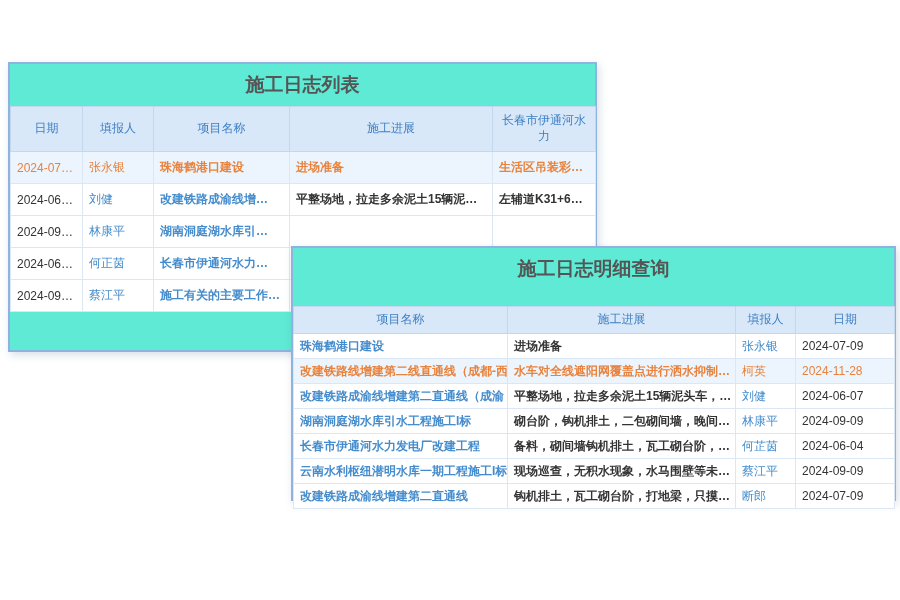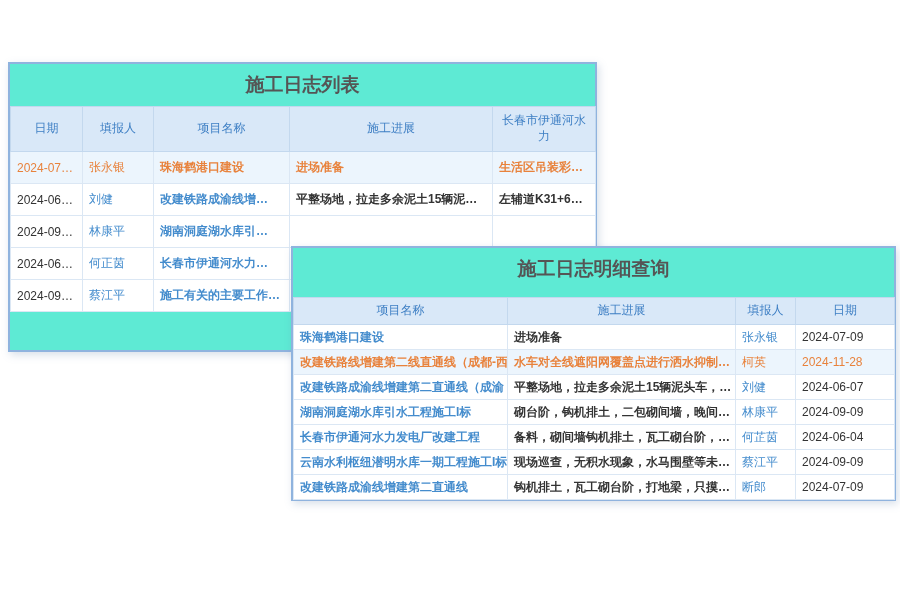--- a/index.html
+++ b/index.html
@@ -21,21 +21,21 @@
   }
   #panel-list   { left: 8px;   top: 62px;  width: 589px; height: 290px; z-index: 1; }
   #panel-detail { left: 291px; top: 246px; width: 605px; height: 255px; z-index: 2; }
   .panel-title {
     text-align: center;
     font-weight: bold;
     color: #555555;
     font-size: 19px;
   }
   #panel-list .panel-title   { line-height: 42px; height: 42px; }
-  #panel-detail .panel-title { line-height: 41px; height: 49px; }
+  #panel-detail .panel-title { line-height: 41px; height: 58px; }
   table {
     border-collapse: collapse;
     width: 100%;
     table-layout: fixed;
     font-size: 12px;
   }
   th {
     background: #d9e8f8;
     color: #3e7fc4;
     font-weight: normal;

